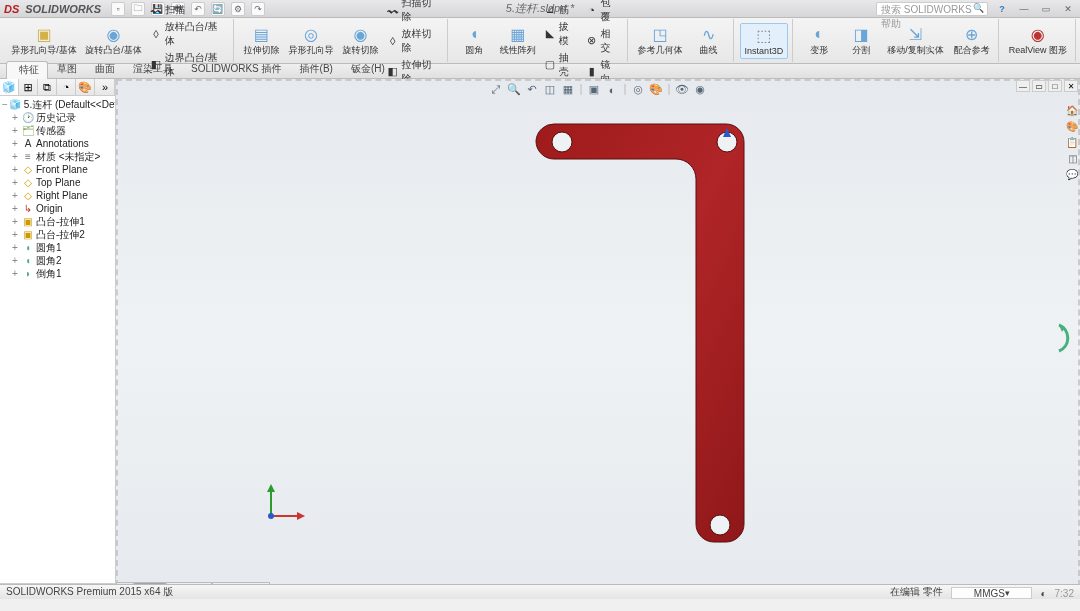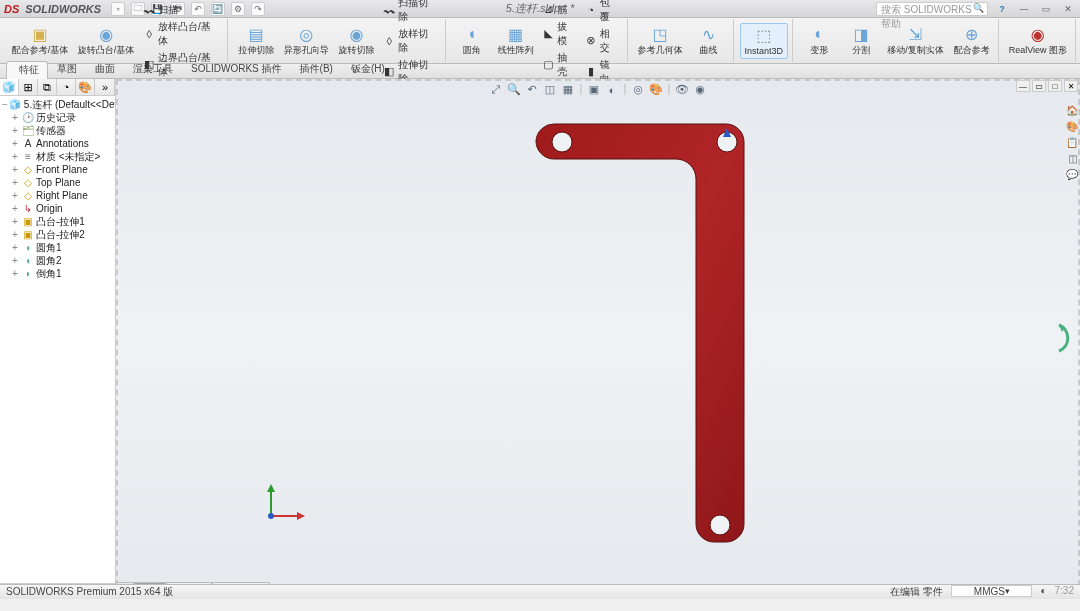--- a/index.html
+++ b/index.html
@@ -64,21 +64,21 @@
 .watermark { position: absolute; right: 20px; bottom: 50px; width: 150px; height: 150px; border: 2px solid rgba(170,170,170,0.25); border-radius: 50%; display: flex; align-items: center; justify-content: center; color: rgba(160,160,160,0.3); font-size: 30px; }
 .watermark .inner { text-align: center; line-height: 1.4; font-family: "SimSun", serif; }
 .watermark .small { font-size: 18px; }
 
 .bottomtabs { position: absolute; left: 116px; bottom: 15px; height: 14px; display: flex; align-items: stretch; background: #e8e8e8; }
 .bottomtabs .bt { padding: 0 6px; border: 1px solid #bbb; border-bottom: none; font-size: 9px; background: #efefef; display: flex; align-items: center; }
 .bottomtabs .bt.active { background: #a3a3a3; }
 .bottomtabs .nav { width: 18px; display: flex; align-items: center; justify-content: center; border: 1px solid #bbb; font-size: 8px; }
 
 .statusbar { position: absolute; bottom: 12px; left: 0; right: 0; height: 15px; background: linear-gradient(#f6f6f6,#e4e4e4); border-top: 1px solid #bbb; display: flex; align-items: center; padding: 0 6px; font-size: 10px; color: #444; }
-.statusbar .right { margin-left: auto; display: flex; align-items: flex-start; gap: 8px; }
+.statusbar .right { margin-left: auto; display: flex; align-items: flex-end; gap: 8px; }
 .statusbar .box { background: #fdfdfd; border: 1px solid #ccc; padding: 0 22px; height: 12px; display: flex; align-items: center; font-size: 9px; }
 
 
 .dframe { position: absolute; inset: 0; border: 2px dashed rgba(180,180,180,.6); pointer-events: none; }
 </style>
 </head>
 <body>
 
 <div class="titlebar">
   <span class="sw-logo">DS</span>
@@ -100,21 +100,21 @@
     <span class="winbtn">—</span>
     <span class="winbtn">▭</span>
     <span class="winbtn">✕</span>
   </div>
 </div>
 
 <div class="ribbon" id="ribbon">
     <div class="rgroup">
       <div class="rbtn two">
         <div class="icon" style="color:#d4b24a">▣</div>
-        <div class="lbl">配合参考/基体</div>
+        <div class="lbl">异形孔向导/基体</div>
       </div>
       <div class="rbtn two">
         <div class="icon" style="color:#6aa5d8">◉</div>
         <div class="lbl">旋转凸台/基体</div>
       </div>
       <div class="vstack">
         <div class="hbtn">
           <span class="mi">〰</span>
           <span>扫描</span>
         </div>

